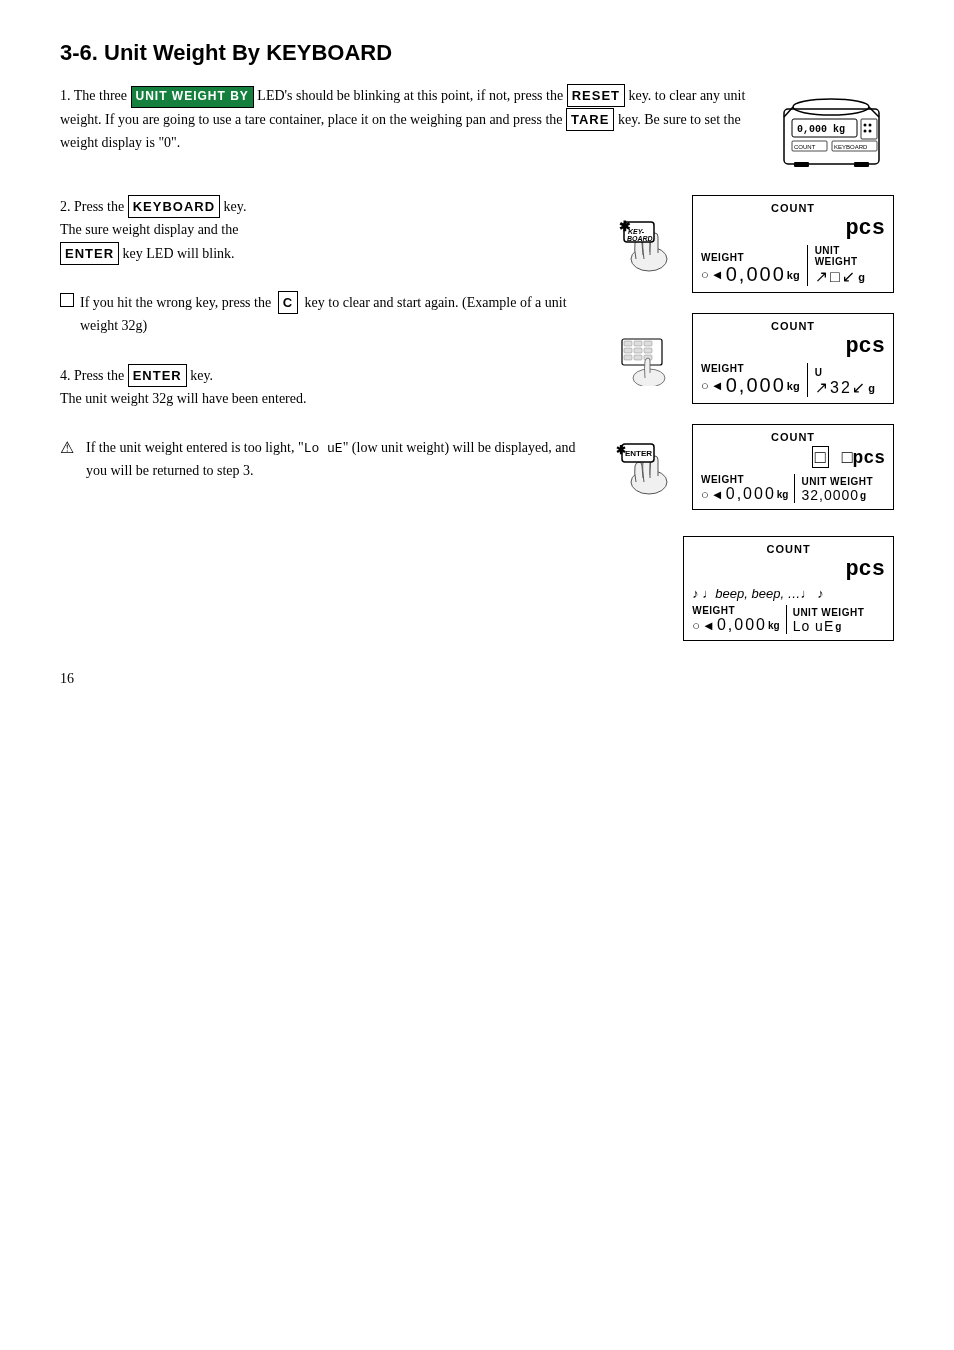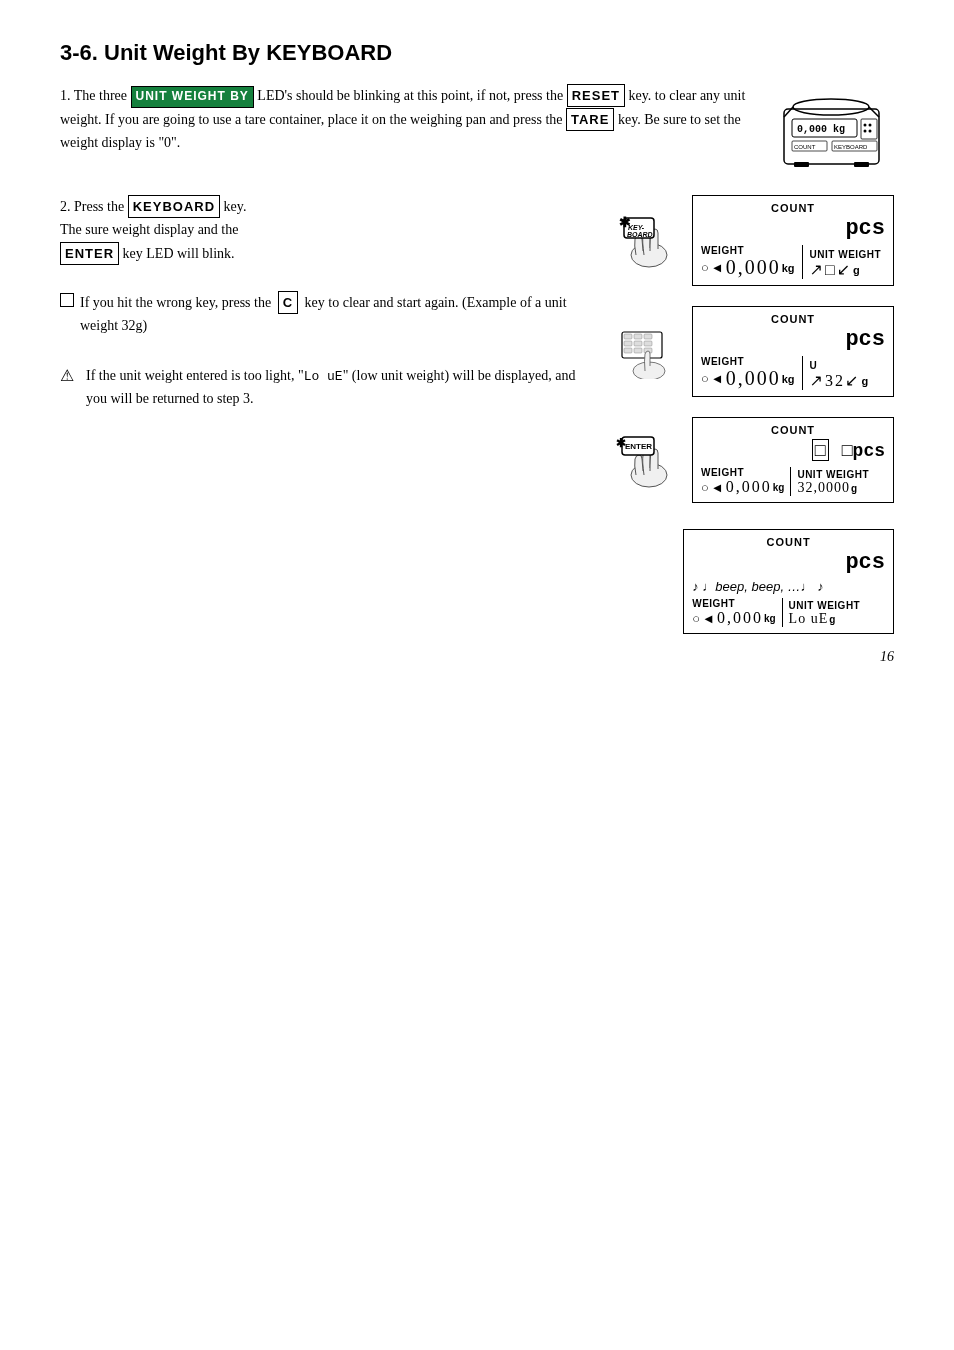--- a/index.html
+++ b/index.html
@@ -104,24 +104,23 @@
       margin-bottom: 8px;
     }
     .checkbox-sq {
       width: 14px;
       height: 14px;
       border: 1.5px solid #000;
       flex-shrink: 0;
       margin-top: 2px;
     }
     .page-num {
-      text-align: right;
-      margin-top: 15px;
+      text-align: left;
+      margin-top: 30px;
       font-size: 14px;
-      font-style: italic;
     }
     .section-4-content {
       display: flex;
       gap: 20px;
     }
     .left-steps {
       flex: 1;
     }
     .right-displays {
       width: 280px;
@@ -134,21 +133,21 @@
       font-style: italic;
     }
     .lo-ue-text {
       font-family: 'Courier New', monospace;
       font-size: 13px;
     }
     .step-block {
       margin-bottom: 26px;
     }
     .digit-seg {
-      font-family: Liberation Serif, serif;
+      font-family: Liberation Sans, sans-serif;
       font-size: 20px;
       letter-spacing: 2px;
     }
   </style>
 </head>
 <body>
 
 <h1>3-6. Unit Weight By KEYBOARD</h1>
 
 <div class="content-area">
@@ -214,20 +213,29 @@
         <div class="checkbox-item" style="margin-top:8px">
           <div class="checkbox-sq"></div>
           <div style="line-height:1.65">
             <span>If you hit the wrong key, press the</span>
             <span class="inline-box" style="margin:0 3px">C</span>
             <span>key to clear and start again. (Example of a unit weight 32g)</span>
           </div>
         </div>
       </div>
 
+      <div class="step-block">
+        <div style="line-height:1.65">
+          <span>4. </span>
+          <span>Press the</span>
+          <span class="inline-box">ENTER</span>
+          <span> <span>key.</span></span><br>
+          <span>The unit weight 32g will have been entered.</span>
+        </div>
+      </div>
 
       <div class="note-row" style="margin-top:10px">
         <div class="warning-icon">⚠</div>
         <div style="line-height:1.65">
           <span>If the unit weight entered is too light, "</span><span class="lo-ue-text">Lo  uE</span><span>" (low unit weight) will be displayed, and you will be returned to step 3.</span>
         </div>
       </div>
 
 
     </div>

